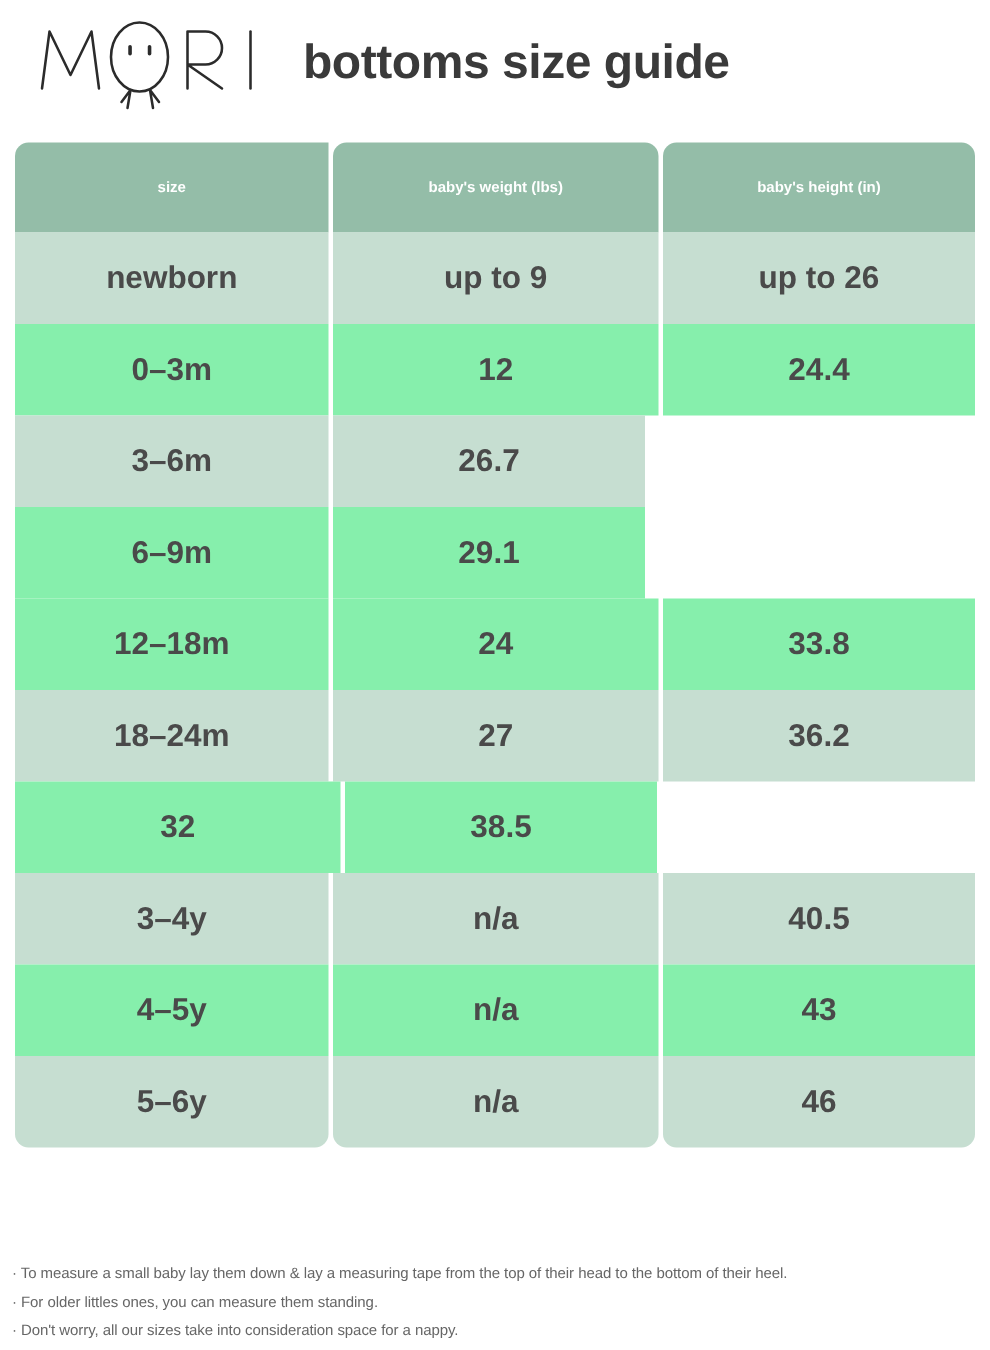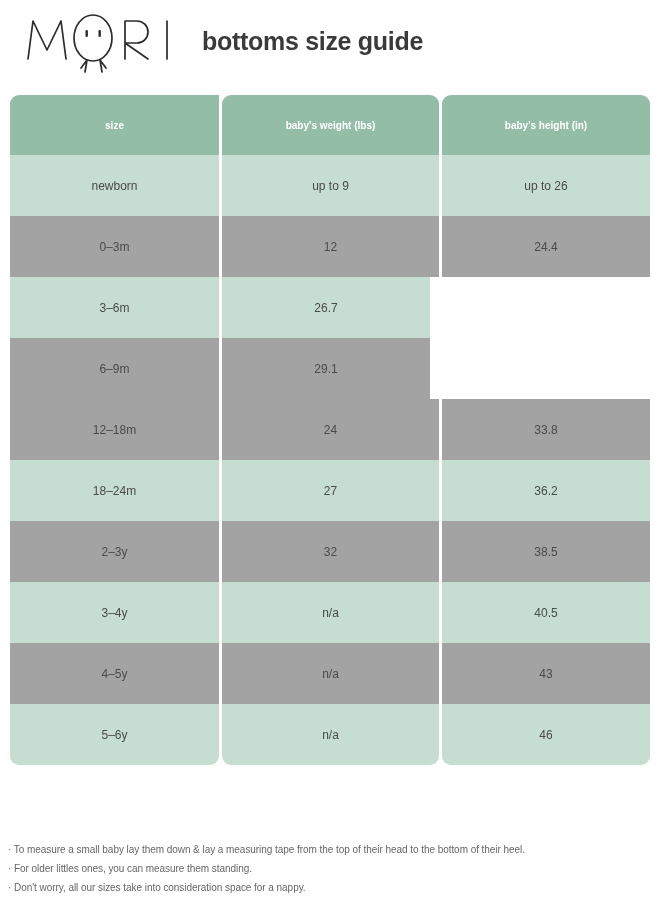--- a/index.html
+++ b/index.html
@@ -35,21 +35,21 @@
   .logo {
     width: 170px;
     height: 70px;
     margin-left: 22px;
     display: block;
     flex: 0 0 auto;
   }
 
   .title {
     margin-left: 10px;
-    font-size: 25px;
+    font-size: 32px;
     font-weight: bold;
     color: #3a3a3a;
     letter-spacing: -0.3px;
     white-space: nowrap;
     line-height: 1;
     padding-bottom: 8px;
   }
 
   
   .table {
@@ -62,24 +62,25 @@
   .row {
     display: flex;
     width: 640px;
     height: 61px;
   }
 
   .cell {
     display: flex;
     align-items: center;
     justify-content: center;
-    font-size: 12px;
+    font-size: 21px;
     color: #4a4a4a;
     box-sizing: border-box;
     height: 61px;
+    font-weight: bold;
   }
 
   .c-size   { width: 209px; margin-right: 3px; }
   .c-weight { width: 217px; margin-right: 3px; }
   .c-height { width: 208px; }
 
   
   .row-head { height: 60px; }
   .row-head .cell {
     height: 60px;
@@ -87,21 +88,21 @@
     color: #ffffff;
     font-weight: bold;
     font-size: 10px;
   }
   .row-head .c-size   { border-radius: 9px 0 0 0; }
   .row-head .c-weight { border-radius: 9px 9px 0 0; }
   .row-head .c-height { border-radius: 9px 9px 0 0; }
 
   
   .row-shade .cell { background: #c6ded1; }
-  .row-plain .cell { background: #a3a3a3; }
+  .row-plain .cell { background: #86efac; }
 
   
   .row-first .c-size { border-radius: 0 0 0 0; }
 
   
   .row-last .c-size   { border-radius: 0 0 9px 9px; }
   .row-last .c-weight { border-radius: 0 0 9px 9px; }
   .row-last .c-height { border-radius: 0 0 9px 9px; }
 
   
@@ -185,21 +186,20 @@
       <div class="cell c-height">33.8</div>
     </div>
 
     <div class="row row-shade">
       <div class="cell c-size">18–24m</div>
       <div class="cell c-weight">27</div>
       <div class="cell c-height">36.2</div>
     </div>
 
     <div class="row row-plain">
-      <div class="cell c-size">2–3y</div>
       <div class="cell c-weight">32</div>
       <div class="cell c-height">38.5</div>
     </div>
 
     <div class="row row-shade">
       <div class="cell c-size">3–4y</div>
       <div class="cell c-weight">n/a</div>
       <div class="cell c-height">40.5</div>
     </div>
 

